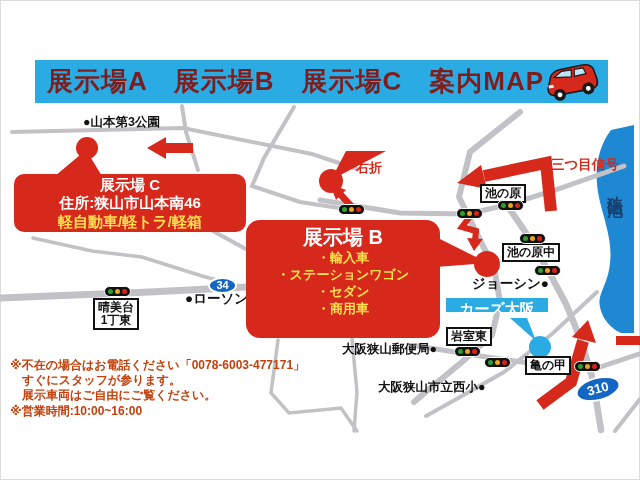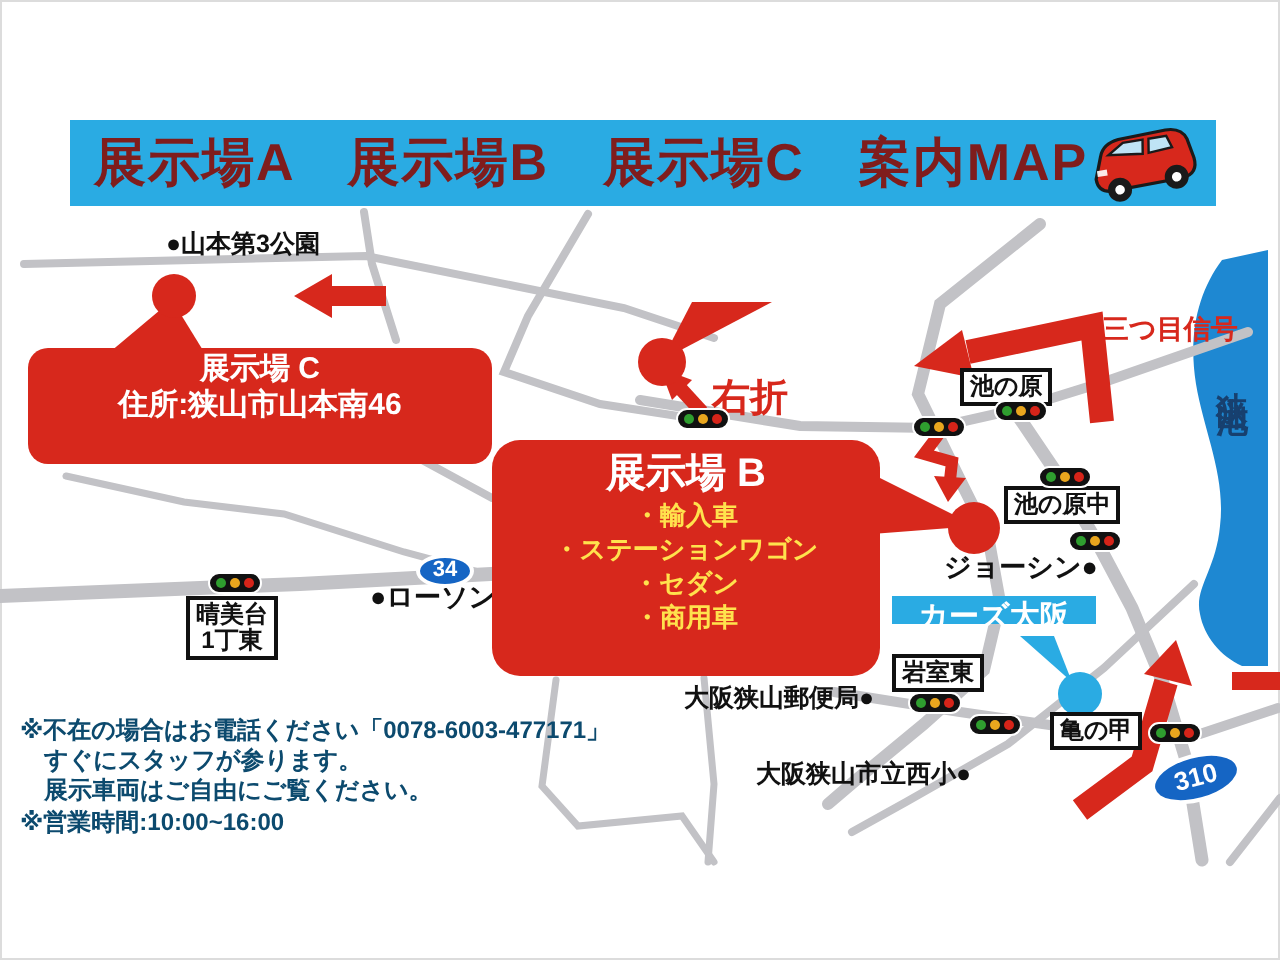--- a/index.html
+++ b/index.html
@@ -39,21 +39,21 @@
   .sh310{left:575px;top:377px;width:46px;height:24px;font-size:13px;line-height:20px;transform:rotate(-15deg);}
   
   .pond-name{position:absolute;left:604px;top:183px;writing-mode:vertical-rl;color:#17406f;
              font-weight:bold;font-size:16px;letter-spacing:3px;z-index:2;}
   
   .tlight{position:absolute;width:27px;height:11px;background:#111;border:1.5px solid #fff;border-radius:6px;
           display:flex;align-items:center;justify-content:space-around;padding:0 2px;z-index:2;}
   .tlight i{width:5px;height:5px;border-radius:50%;display:block;}
   .tl-g{background:#2f9e2f;} .tl-y{background:#e9a61e;} .tl-r{background:#d62419;}
   
-  .notes{position:absolute;left:10px;top:358px;z-index:2;color:#0c4a6e;font-weight:bold;font-size:12px;line-height:1.27;}
+  .notes{position:absolute;left:10px;top:358px;z-index:2;color:#c2410c;font-weight:bold;font-size:12px;line-height:1.27;}
   .notes .ind{padding-left:12px;}
 </style>
 </head>
 <body>
 
 <div class="page">
 
   <svg class="maplayer" viewBox="0 0 640 480" xmlns="http://www.w3.org/2000/svg">
 
     <path d="M611,130 C599,146 594,167 598,192 C602,216 613,238 610,263
@@ -124,20 +124,21 @@
           <circle cx="47" cy="31" r="2.4" fill="#fff"></circle>
         <rect x="8" y="22" width="5" height="3" fill="#fff" opacity="0.9"></rect>
       </g>
     </svg>
   </div>
 
 
   <div class="callout co-c">
     <div class="t">展示場 C</div>
     <div class="adr">住所:狭山市山本南46</div>
+    <div class="yl">軽自動車/軽トラ/軽箱</div>
   </div>
 
   <div class="callout co-b">
     <div class="t">展示場 B</div>
     <div class="yl">・輸入車</div>
     <div class="yl">・ステーションワゴン</div>
     <div class="yl">・セダン</div>
     <div class="yl">・商用車</div>
   </div>
 
@@ -149,21 +150,21 @@
   </div>
   <div class="jlabel" style="left:446px;top:327px;">岩室東</div>
   <div class="jlabel" style="left:525px;top:356px;">亀の甲</div>
 
   <div class="poi" style="left:83px;top:114px;">●山本第3公園</div>
   <div class="poi" style="left:185px;top:290px;font-size:13.5px;">●ローソン</div>
   <div class="poi" style="left:472px;top:275px;font-size:13.5px;">ジョーシン●</div>
   <div class="poi" style="left:342px;top:341px;">大阪狭山郵便局●</div>
   <div class="poi" style="left:378px;top:379px;">大阪狭山市立西小●</div>
 
-  <div class="redtxt" style="left:356px;top:186px;font-size:19px;text-align:right;">右折</div>
+  <div class="redtxt" style="left:356px;top:159px;font-size:13px;text-align:right;">右折</div>
   <div class="redtxt" style="left:551px;top:156px;font-size:13.5px;">三つ目信号</div>
 
   <div class="dealer">カーズ大阪</div>
 
   <div class="shield sh34">34</div>
   <div class="shield sh310">310</div>
 
   <div class="pond-name">狭山池</div>
 
   <div id="tlights">

